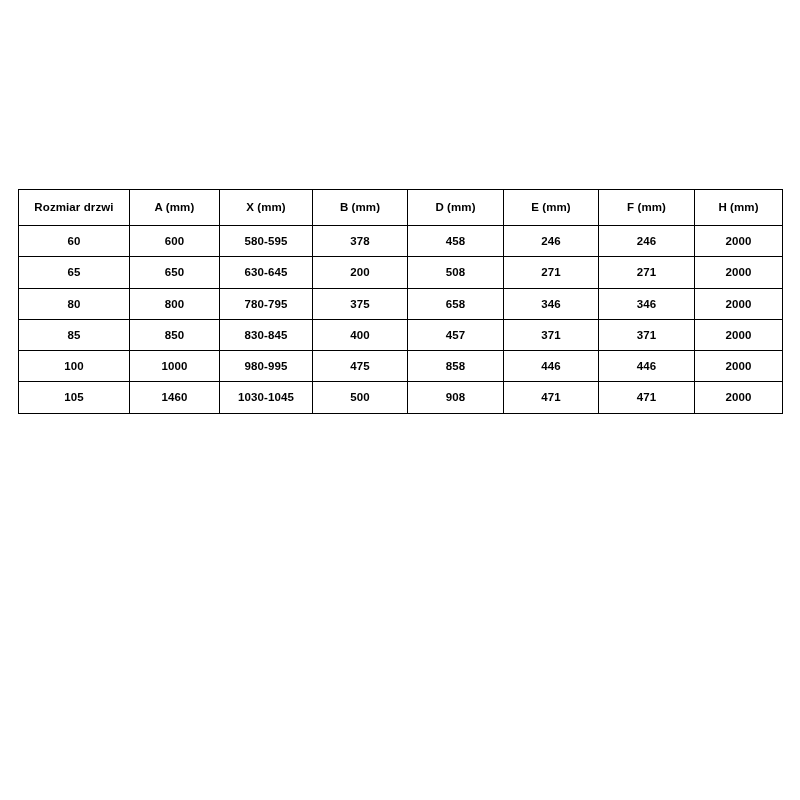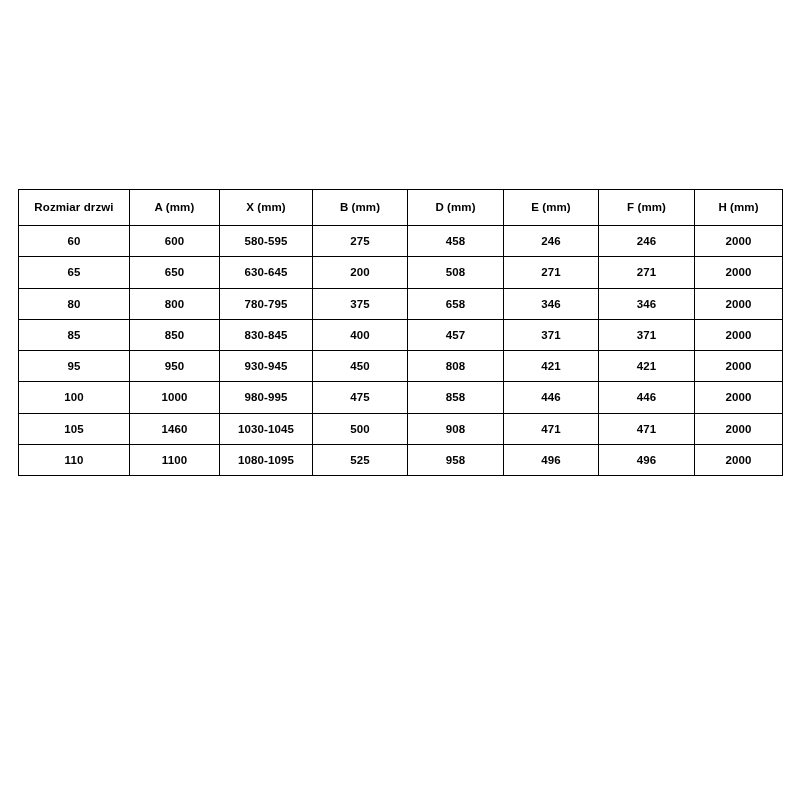--- a/index.html
+++ b/index.html
@@ -87,21 +87,21 @@
           <th>E (mm)</th>
           <th>F (mm)</th>
           <th>H (mm)</th>
         </tr>
       </thead>
       <tbody>
         <tr>
           <td>60</td>
           <td>600</td>
           <td>580-595</td>
-          <td>275</td>
+          <td>378</td>
           <td>458</td>
           <td>246</td>
           <td>246</td>
           <td>2000</td>
         </tr>
         <tr>
           <td>65</td>
           <td>650</td>
           <td>630-645</td>
           <td>200</td>
@@ -124,55 +124,35 @@
           <td>85</td>
           <td>850</td>
           <td>830-845</td>
           <td>400</td>
           <td>457</td>
           <td>371</td>
           <td>371</td>
           <td>2000</td>
         </tr>
         <tr>
-          <td>95</td>
-          <td>950</td>
-          <td>930-945</td>
-          <td>450</td>
-          <td>808</td>
-          <td>421</td>
-          <td>421</td>
-          <td>2000</td>
-        </tr>
-        <tr>
           <td>100</td>
           <td>1000</td>
           <td>980-995</td>
           <td>475</td>
           <td>858</td>
           <td>446</td>
           <td>446</td>
           <td>2000</td>
         </tr>
         <tr>
           <td>105</td>
           <td>1460</td>
           <td>1030-1045</td>
           <td>500</td>
           <td>908</td>
           <td>471</td>
           <td>471</td>
           <td>2000</td>
         </tr>
-        <tr>
-          <td>110</td>
-          <td>1100</td>
-          <td>1080-1095</td>
-          <td>525</td>
-          <td>958</td>
-          <td>496</td>
-          <td>496</td>
-          <td>2000</td>
-        </tr>
       </tbody>
     </table>
   </div>
 </div>
 
 </body></html>

